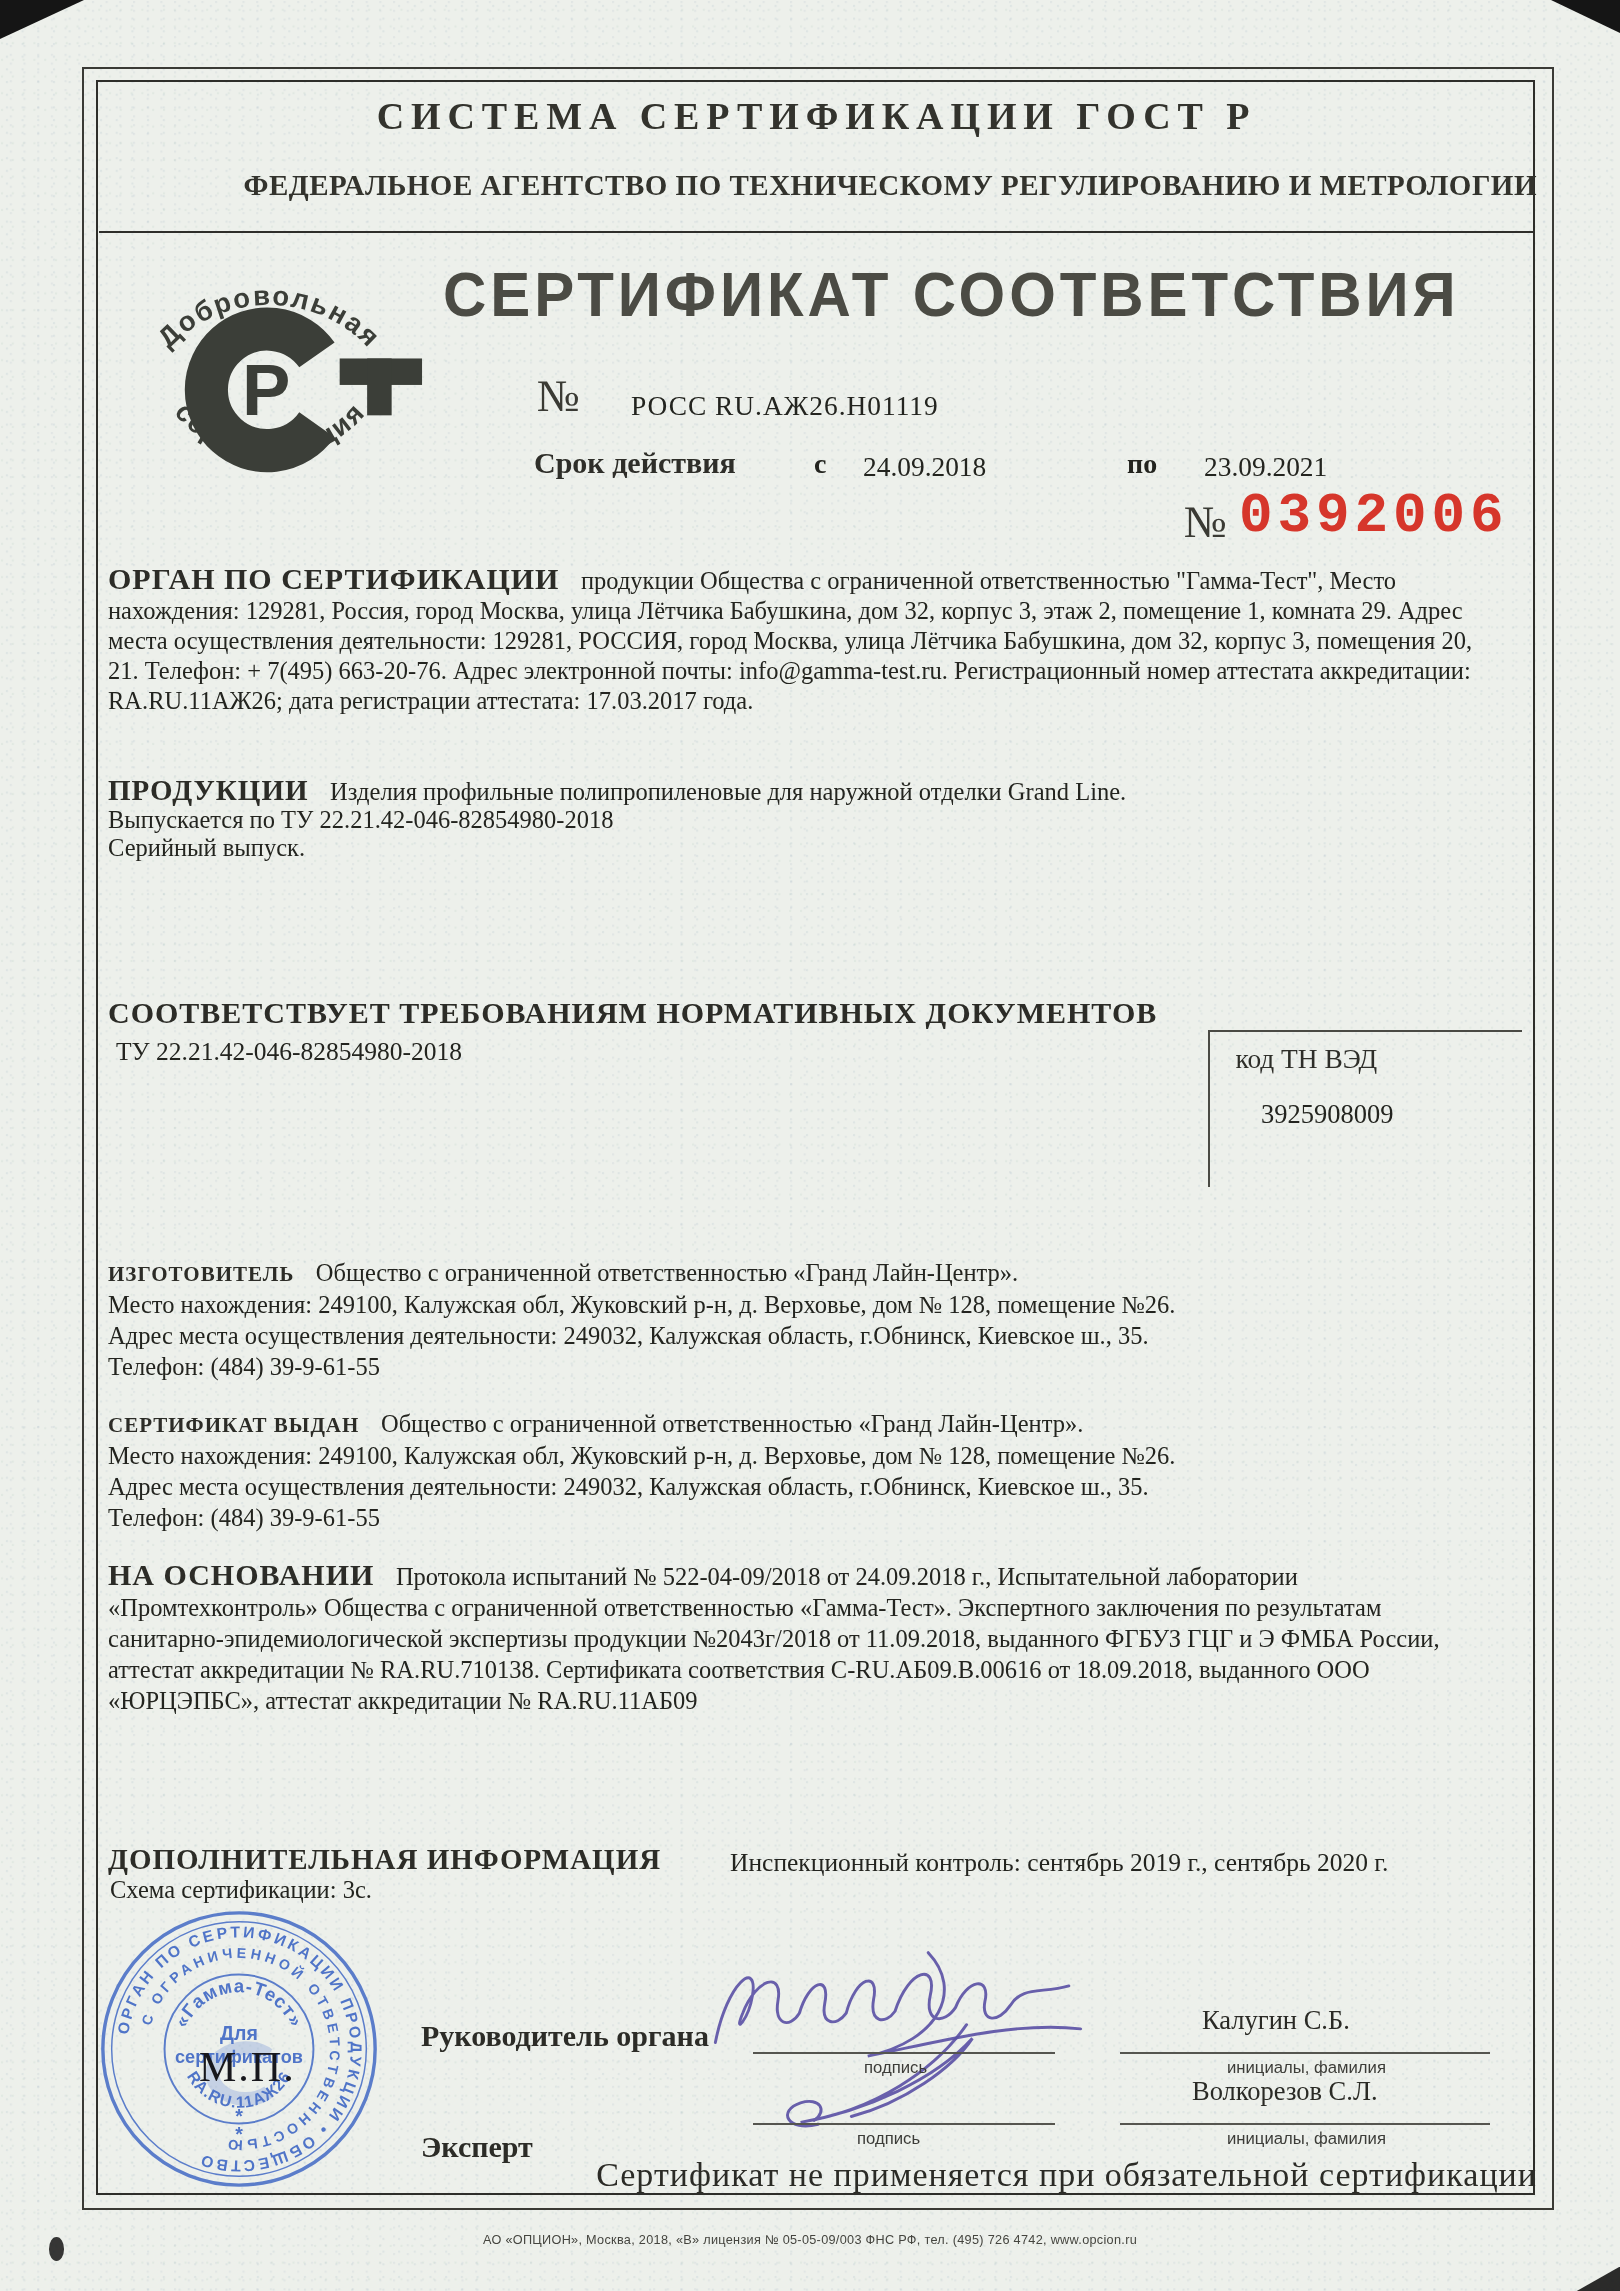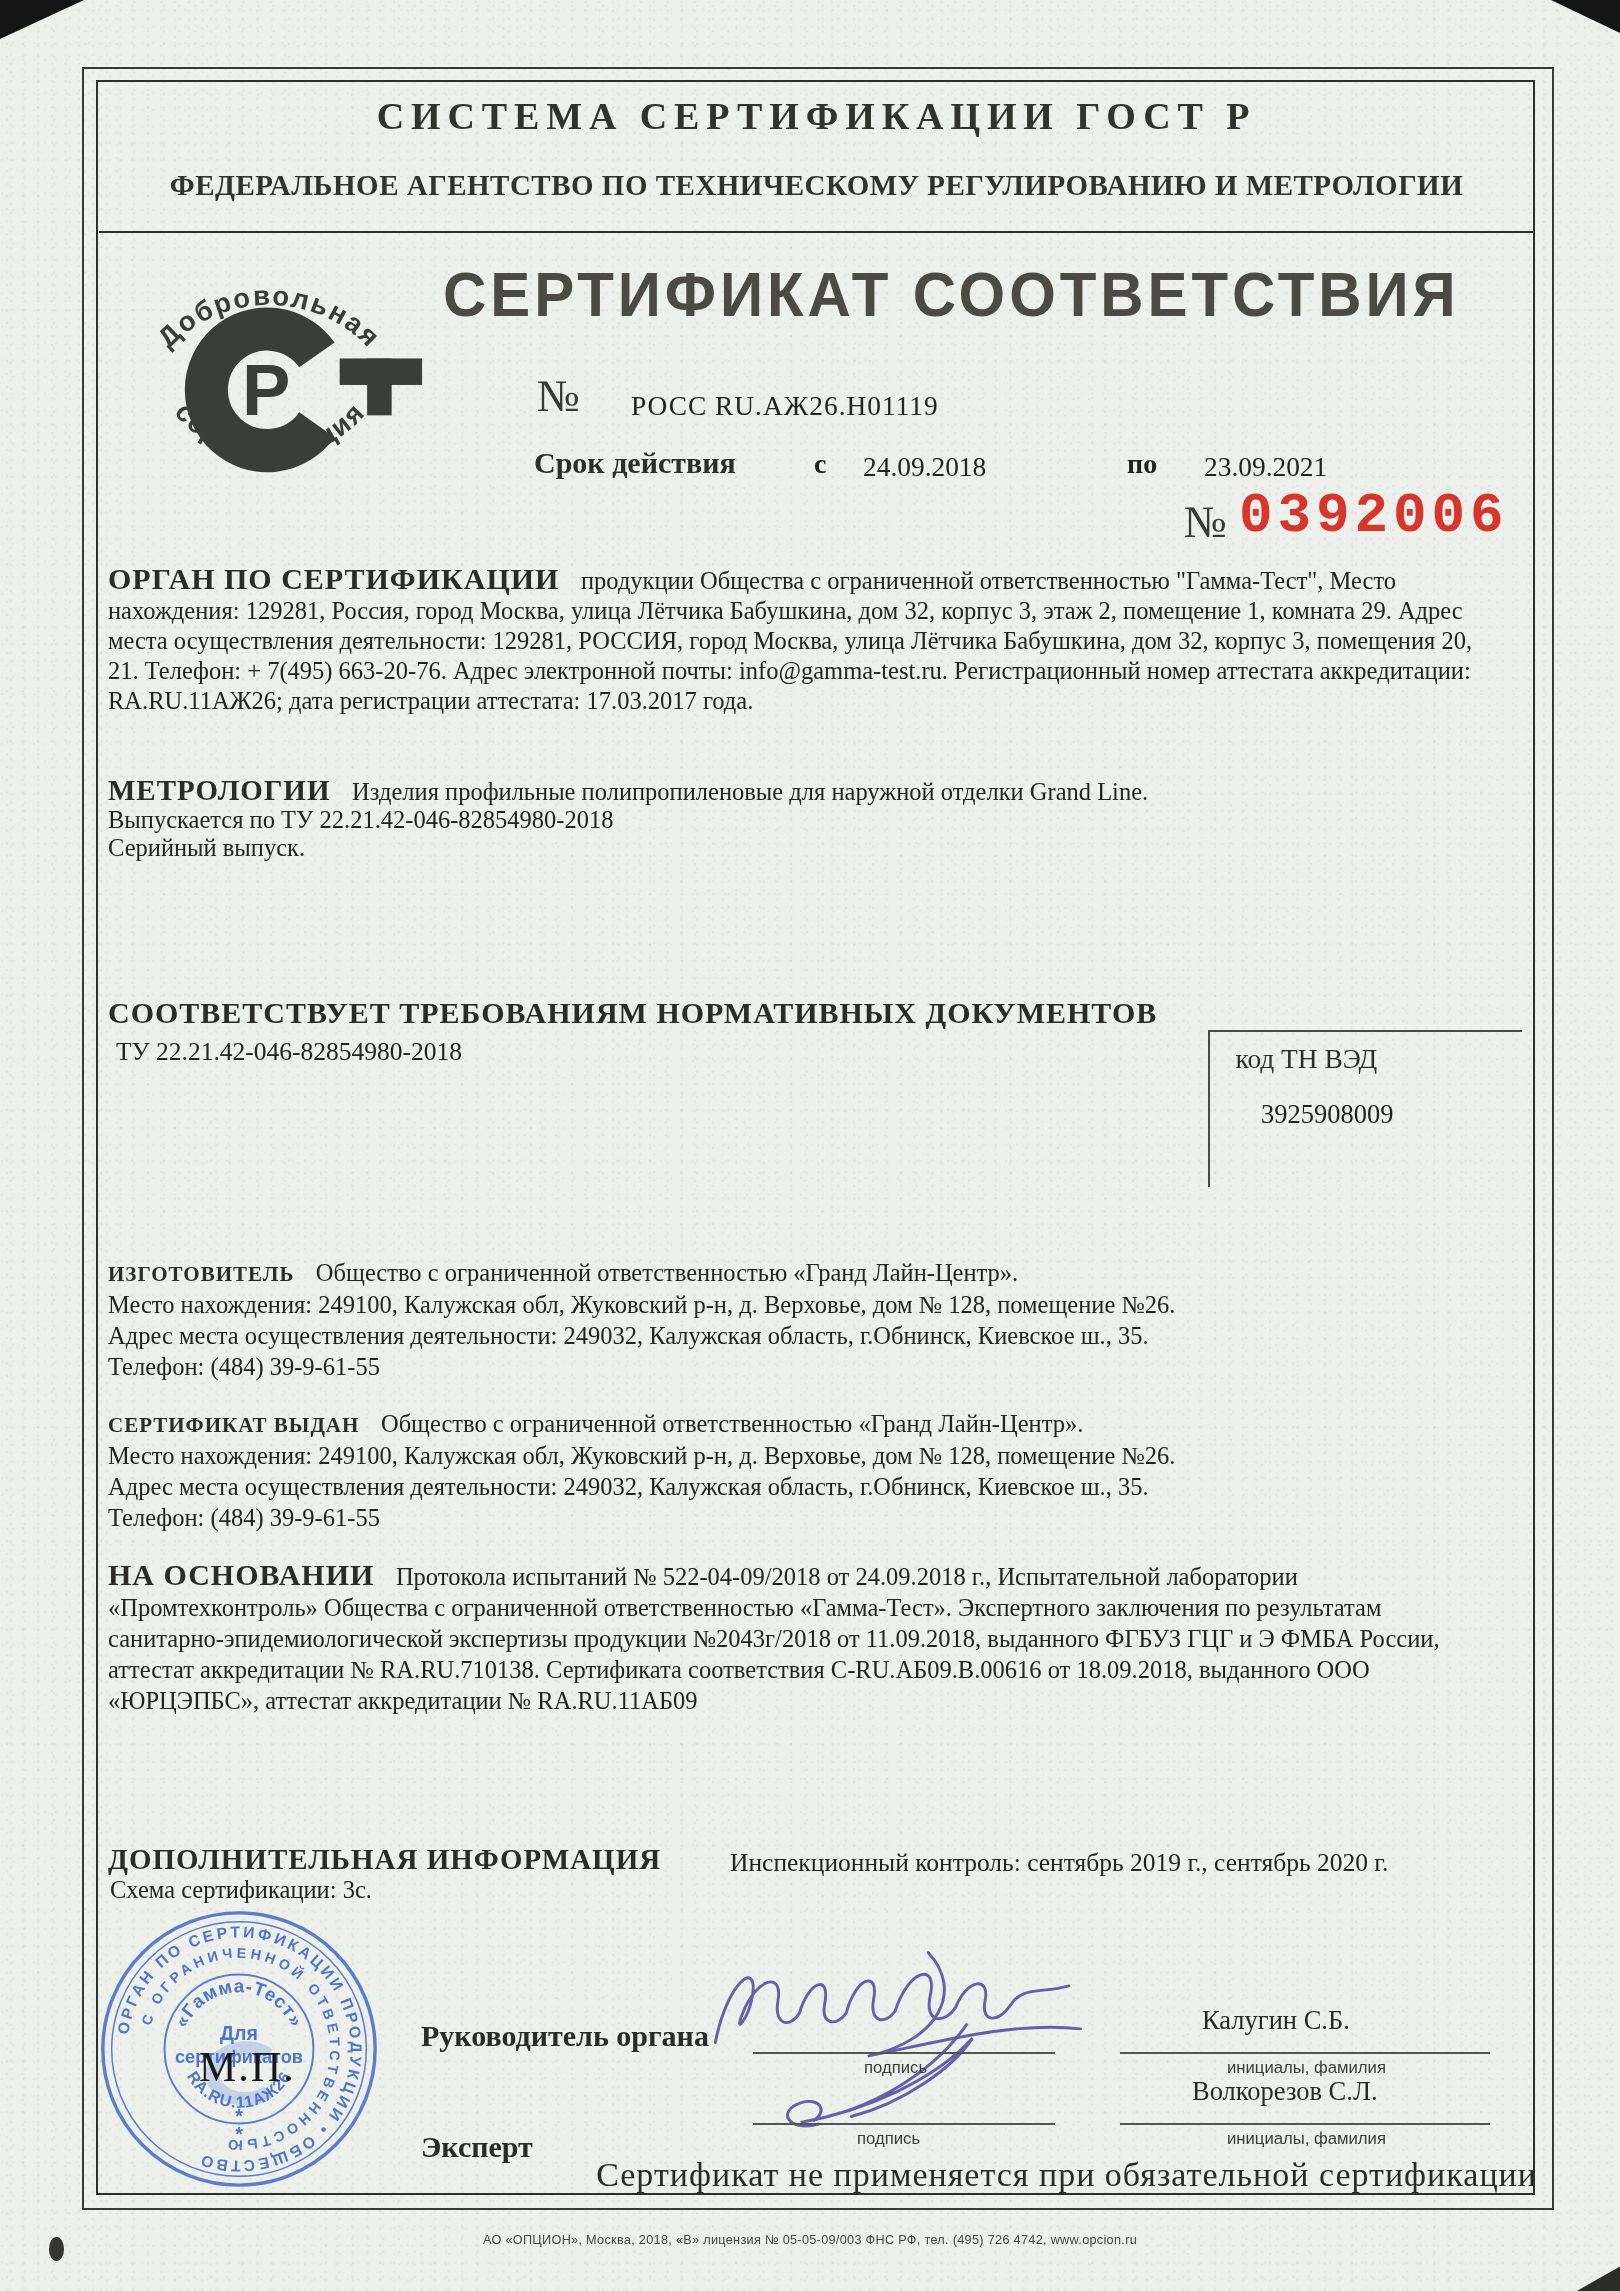--- a/index.html
+++ b/index.html
@@ -13,21 +13,21 @@
     background-size:15.7px 12.7px,10.8px 16.7px,13.7px 8.8px;
     font-family:"Liberation Serif", serif;color:#23241f;
   }
   .abs{position:absolute;}
   .frame-outer{left:82px;top:67px;width:1468px;height:2139px;border:2px solid #3a3a35;}
   .frame-inner{left:96px;top:80px;width:1435px;height:2111px;border:2.9px solid #2e2e2a;}
   .header-divider{left:99px;top:231px;width:1435px;height:0;border-top:2.9px solid #2e2e2a;}
 
   .hdr1{left:96px;top:94px;width:1441px;text-align:center;font-size:38px;font-weight:700;
         letter-spacing:6.9px;color:#33332d;}
-  .hdr2{left:96px;top:169px;width:1441px;text-align:center;font-size:29px;font-weight:700;
+  .hdr2{left:96px;top:169px;width:1441px;text-align:right;font-size:29px;font-weight:700;
         letter-spacing:0.5px;color:#33332d;}
 
   .doc-title{left:443px;top:259px;width:1083px;font-family:"Liberation Sans",sans-serif;
         font-size:60px;font-weight:700;letter-spacing:3.9px;color:#4b4b44;white-space:nowrap;
         transform:scaleY(1.04);transform-origin:top left;}
 
   .no-sign{font-size:45px;color:#3a3a34;}
   .certno-sign{left:537px;top:370px;}
   .certno-val{left:631px;top:391px;font-size:27.4px;letter-spacing:1px;}
   .val-label{left:534px;top:446px;font-size:30px;font-weight:700;color:#2e2e29;}
@@ -145,21 +145,21 @@
 
   <div class="abs sec organ-block">
     <span class="h1">ОРГАН ПО СЕРТИФИКАЦИИ</span><span class="prelines">продукции Общества с ограниченной ответственностью "Гамма-Тест", Место
 нахождения: 129281, Россия, город Москва, улица Лётчика Бабушкина, дом 32, корпус 3, этаж 2, помещение 1, комната 29. Адрес
 места осуществления деятельности: 129281, РОССИЯ, город Москва, улица Лётчика Бабушкина, дом 32, корпус 3, помещения 20,
 21. Телефон: + 7(495) 663-20-76. Адрес электронной почты: info@gamma-test.ru. Регистрационный номер аттестата аккредитации:
 RA.RU.11АЖ26; дата регистрации аттестата: 17.03.2017 года.</span>
   </div>
 
   <div class="abs sec product-block">
-    <span class="h1">МЕТРОЛОГИИ</span><span class="prelines">Изделия профильные полипропиленовые для наружной отделки Grand Line.
+    <span class="h1">ПРОДУКЦИИ</span><span class="prelines">Изделия профильные полипропиленовые для наружной отделки Grand Line.
 Выпускается по ТУ 22.21.42-046-82854980-2018
 Серийный выпуск.</span>
   </div>
 
 
   <div class="abs conf-heading">СООТВЕТСТВУЕТ ТРЕБОВАНИЯМ НОРМАТИВНЫХ ДОКУМЕНТОВ</div>
   <div class="abs conf-text">ТУ 22.21.42-046-82854980-2018</div>
 
   <div class="abs code-box code-tnved">
     <span class="code-label">код ТН ВЭД</span>

